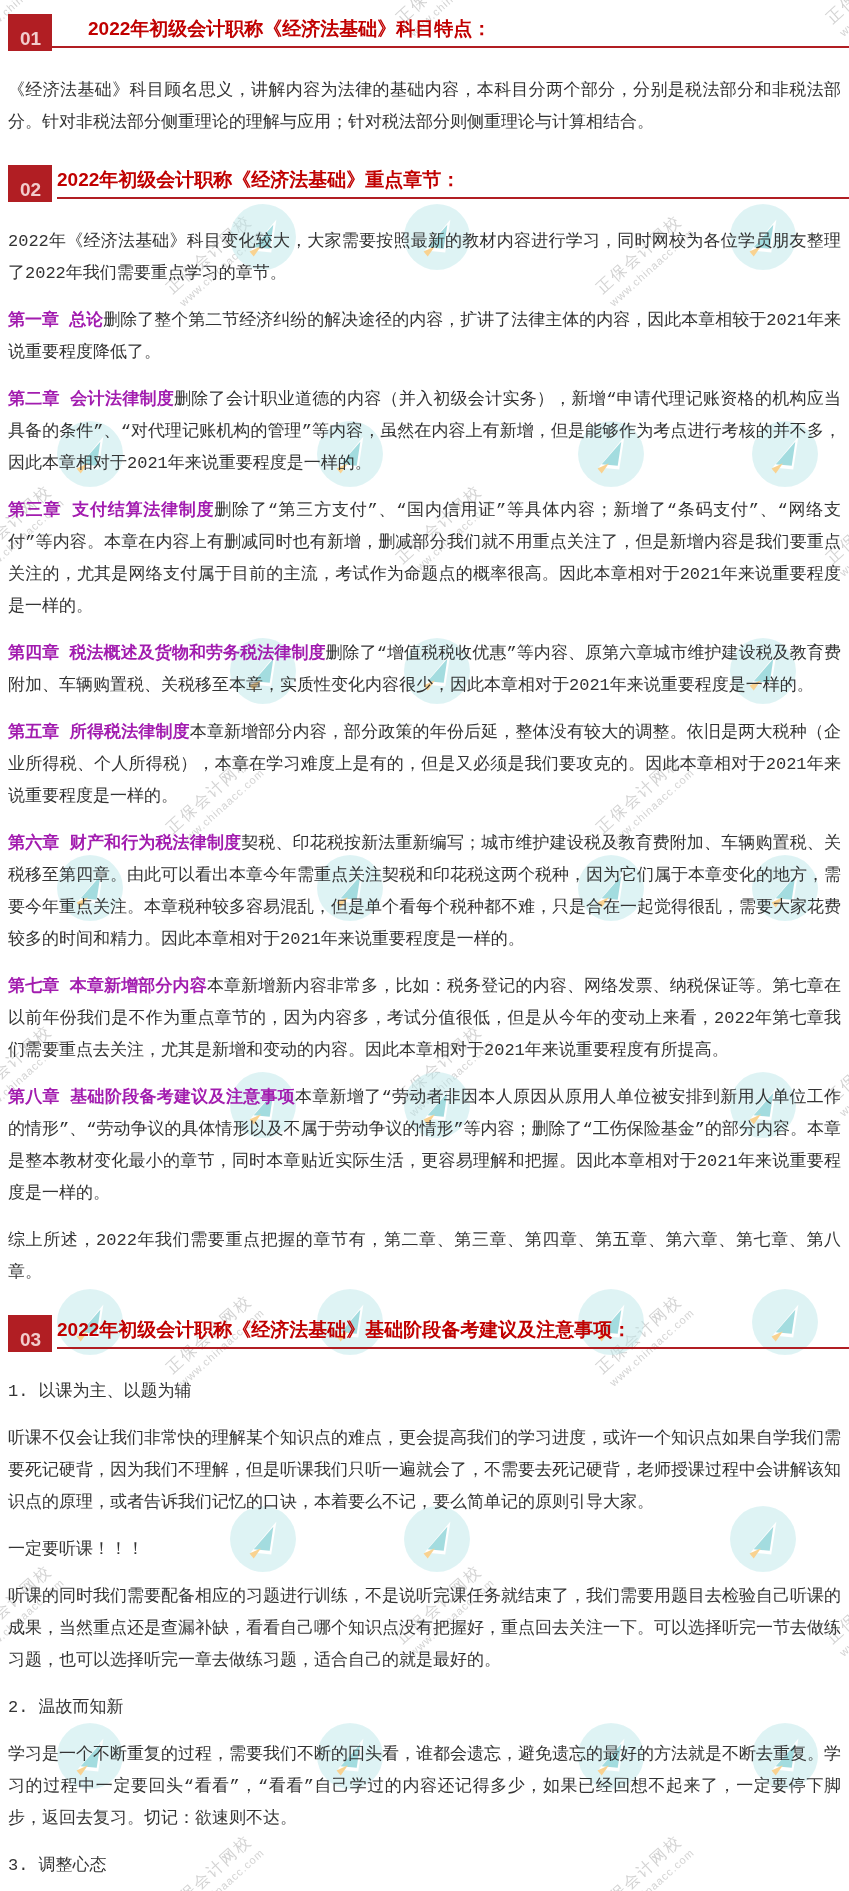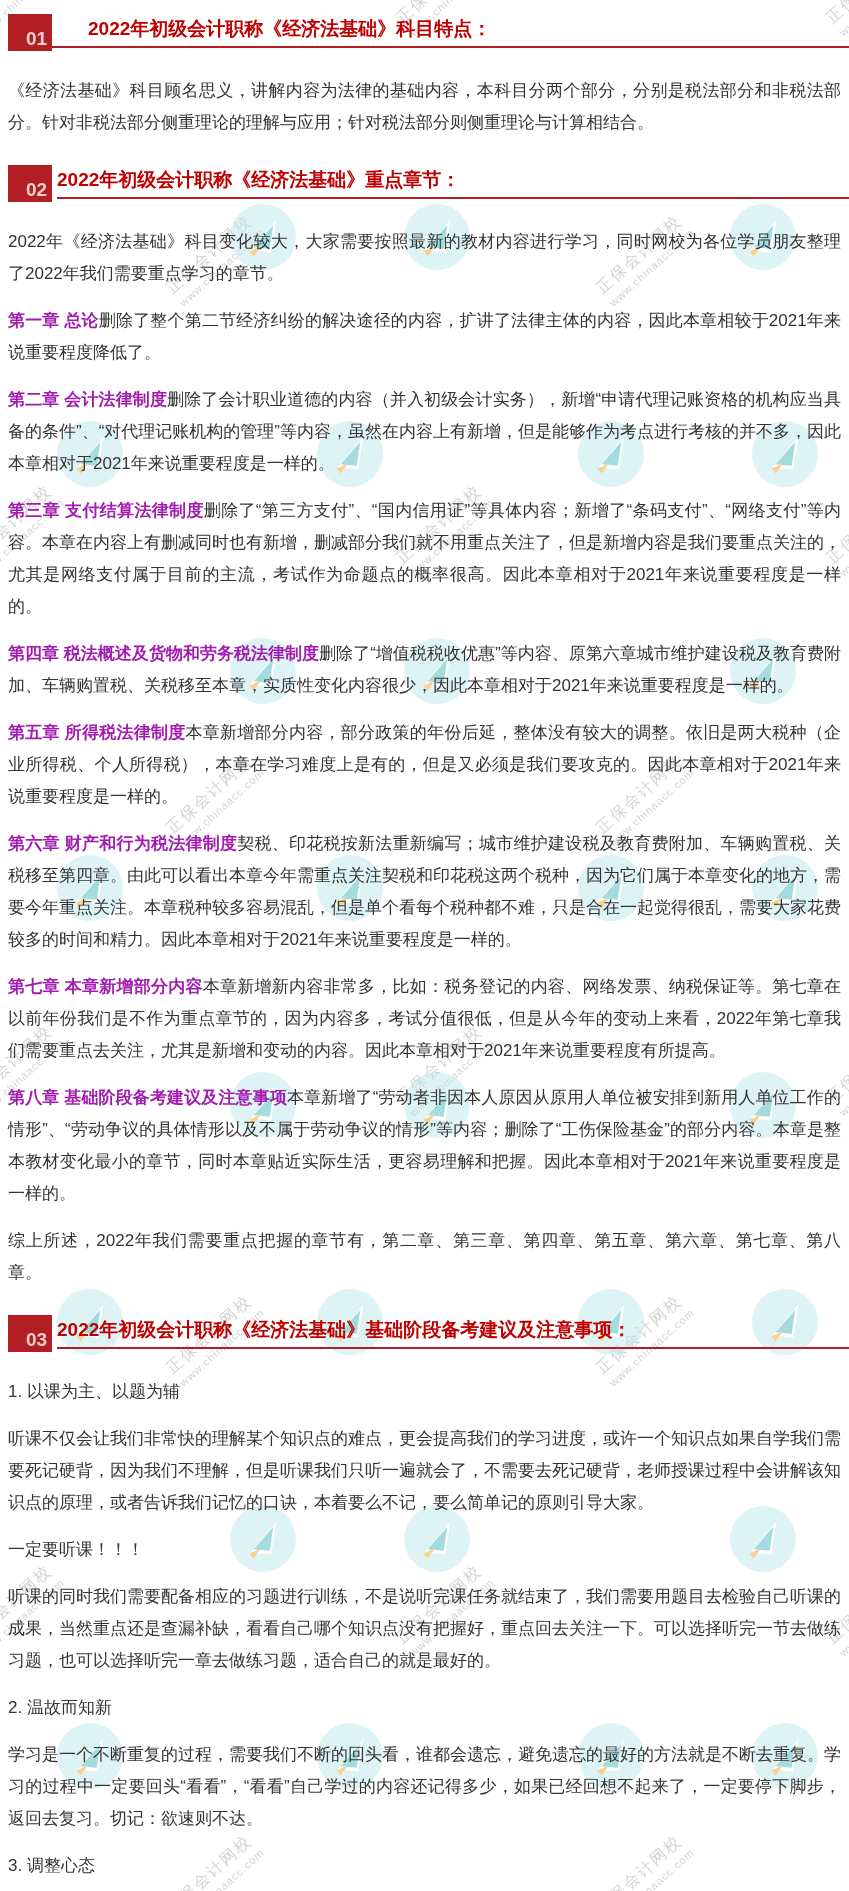--- a/index.html
+++ b/index.html
@@ -27,29 +27,29 @@
   
   #content { position:relative; z-index:1; padding:14px 8px 24px 8px; }
   section { display:block; }
   .sec-header { display:flex; align-items:flex-start; margin:26px 0 24px 0; }
   .sec-header.first { margin-top:0; }
   .sec-num {
     flex:none; width:44px; height:37px;
     background:#b11e23; color:#f2cdcd;
     font-size:19px; font-weight:bold;
     display:flex; align-items:flex-end;
-    padding:0 0 1px 18px;
+    padding:0 0 1px 12px;
   }
   .sec-title-wrap { flex:1; padding-top:2px; }
   .indent-wide  .sec-title-wrap { margin-left:36px; }
   .indent-narrow .sec-title-wrap { margin-left:5px; }
   .sec-title { color:#c00000; font-size:19px; font-weight:bold; line-height:25px; }
   .sec-rule { border-bottom:2px solid #b11e23; margin-top:5px; margin-right:-8px; }
   .indent-wide .sec-rule { margin-left:-36px; }
-  .sec-body p { font-size:17px; line-height:32px; margin:15px 0; text-align:justify; }
+  .sec-body p { font-size:17px; line-height:32px; margin:15px 0; text-align:justify;font-family:Liberation Mono, monospace; }
   .sec-body p b { color:#a21caf; }
 </style>
 </head>
 <body>
 
 <div id="watermarks">
     <div class="wm-text" style="left: -40px; top: -30px;">
       <span class="wm-brand">正保会计网校</span>
       <span class="wm-url">www.chinaacc.com</span>
     </div>

